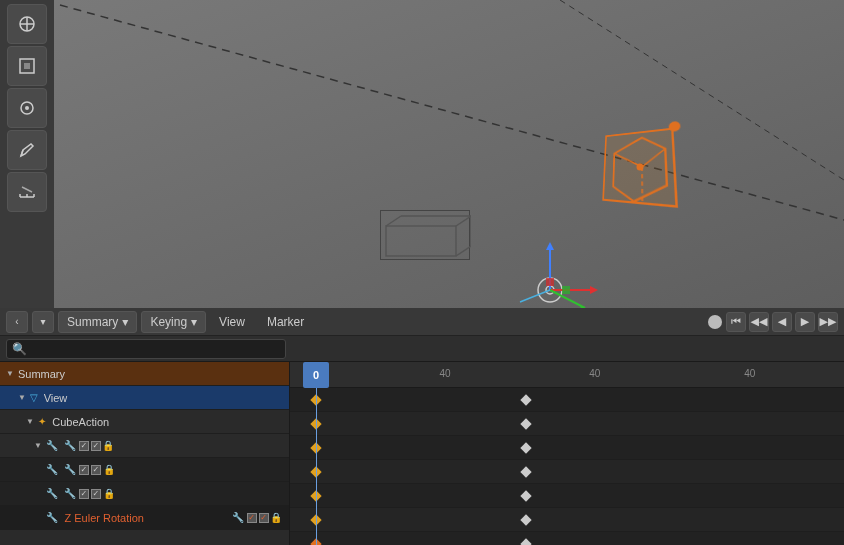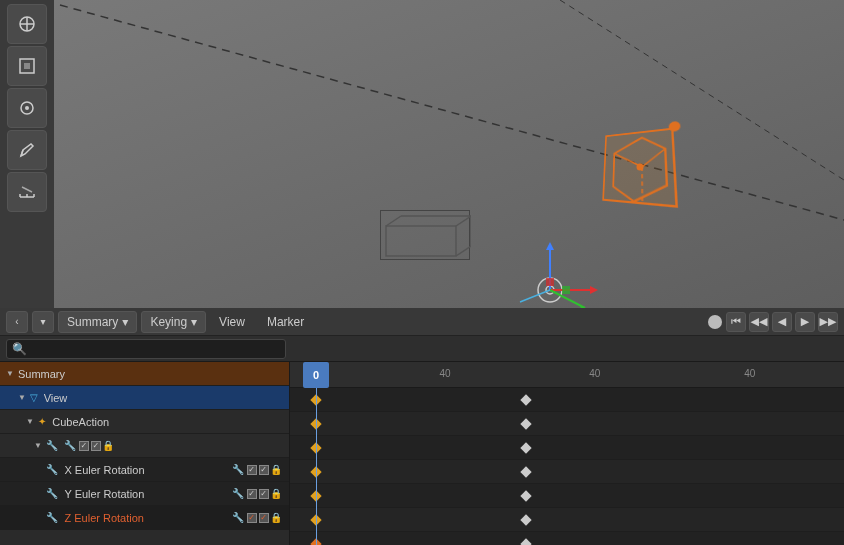--- a/index.html
+++ b/index.html
@@ -507,33 +507,31 @@
           <span class="tiny-icon">🔧</span>
           <div class="check-box">✓</div>
           <div class="check-box">✓</div>
           <span class="lock-icon">🔒</span>
         </div>
       </div>
 
       <div class="track-row track-x">
         <span style="width:36px"></span>
         <span style="font-size:10px;margin-right:2px;">🔧</span>
-        <span class="track-label">X Euler Rotation</span>
         <div class="track-icons-right">
           <span class="tiny-icon">🔧</span>
           <div class="check-box">✓</div>
           <div class="check-box">✓</div>
           <span class="lock-icon">🔒</span>
         </div>
       </div>
 
       <div class="track-row track-y">
         <span style="width:36px"></span>
         <span style="font-size:10px;margin-right:2px;">🔧</span>
-        <span class="track-label">Y Euler Rotation</span>
         <div class="track-icons-right">
           <span class="tiny-icon">🔧</span>
           <div class="check-box">✓</div>
           <div class="check-box">✓</div>
           <span class="lock-icon">🔒</span>
         </div>
       </div>
 
       <div class="track-row track-z">
         <span style="width:36px"></span>

